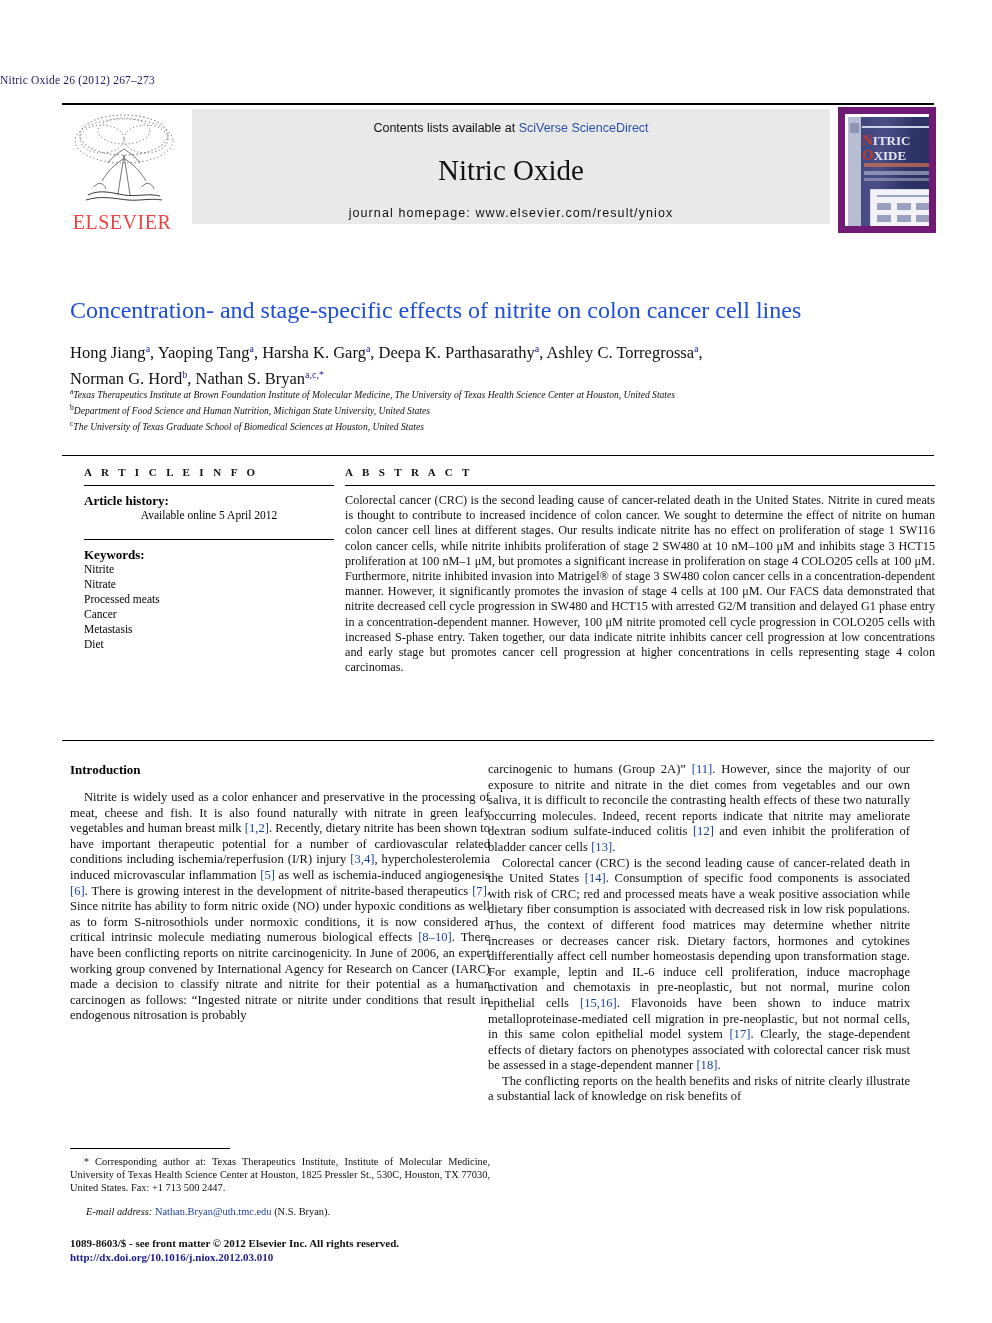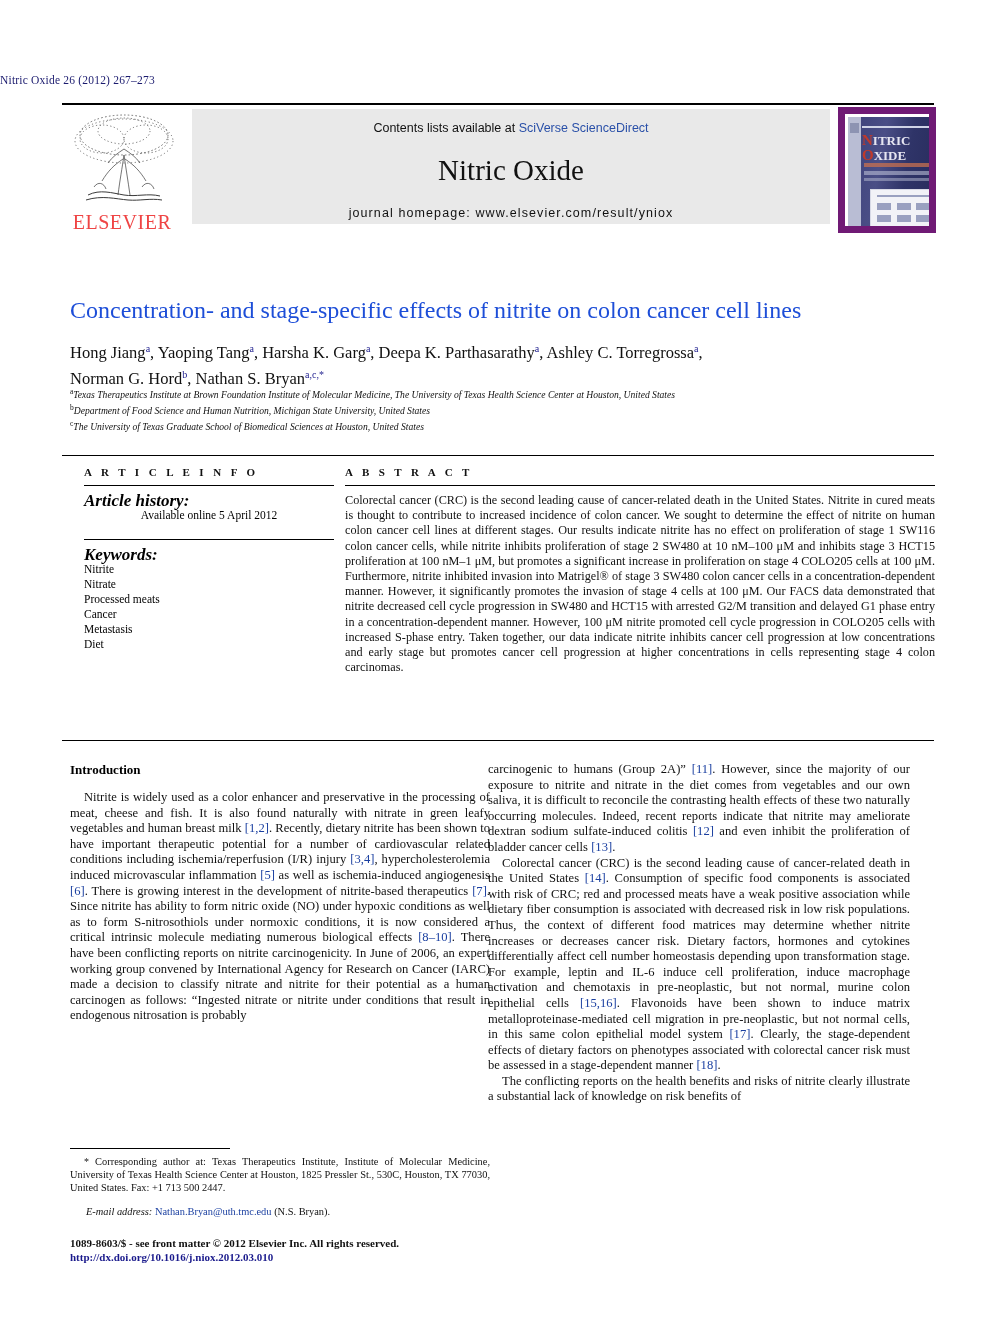--- a/index.html
+++ b/index.html
@@ -227,23 +227,22 @@
     font-weight: bold;
     letter-spacing: 3.4px;
     color: #111;
   }
   .thin-rule {
     border-top: 1px solid #000;
     margin-top: 7px;
     margin-bottom: 7px;
   }
   .info-label {
-    font-style: italic;
-    font-weight: bold;
-    font-size: 17px;
+    font-weight: bold;
+    font-size: 13px;
     line-height: 15px;
   }
   .info-text {
     font-size: 11.5px;
     line-height: 15px;
     text-align: center;
   }
   .kw-list {
     font-size: 11.5px;
     line-height: 15px;

